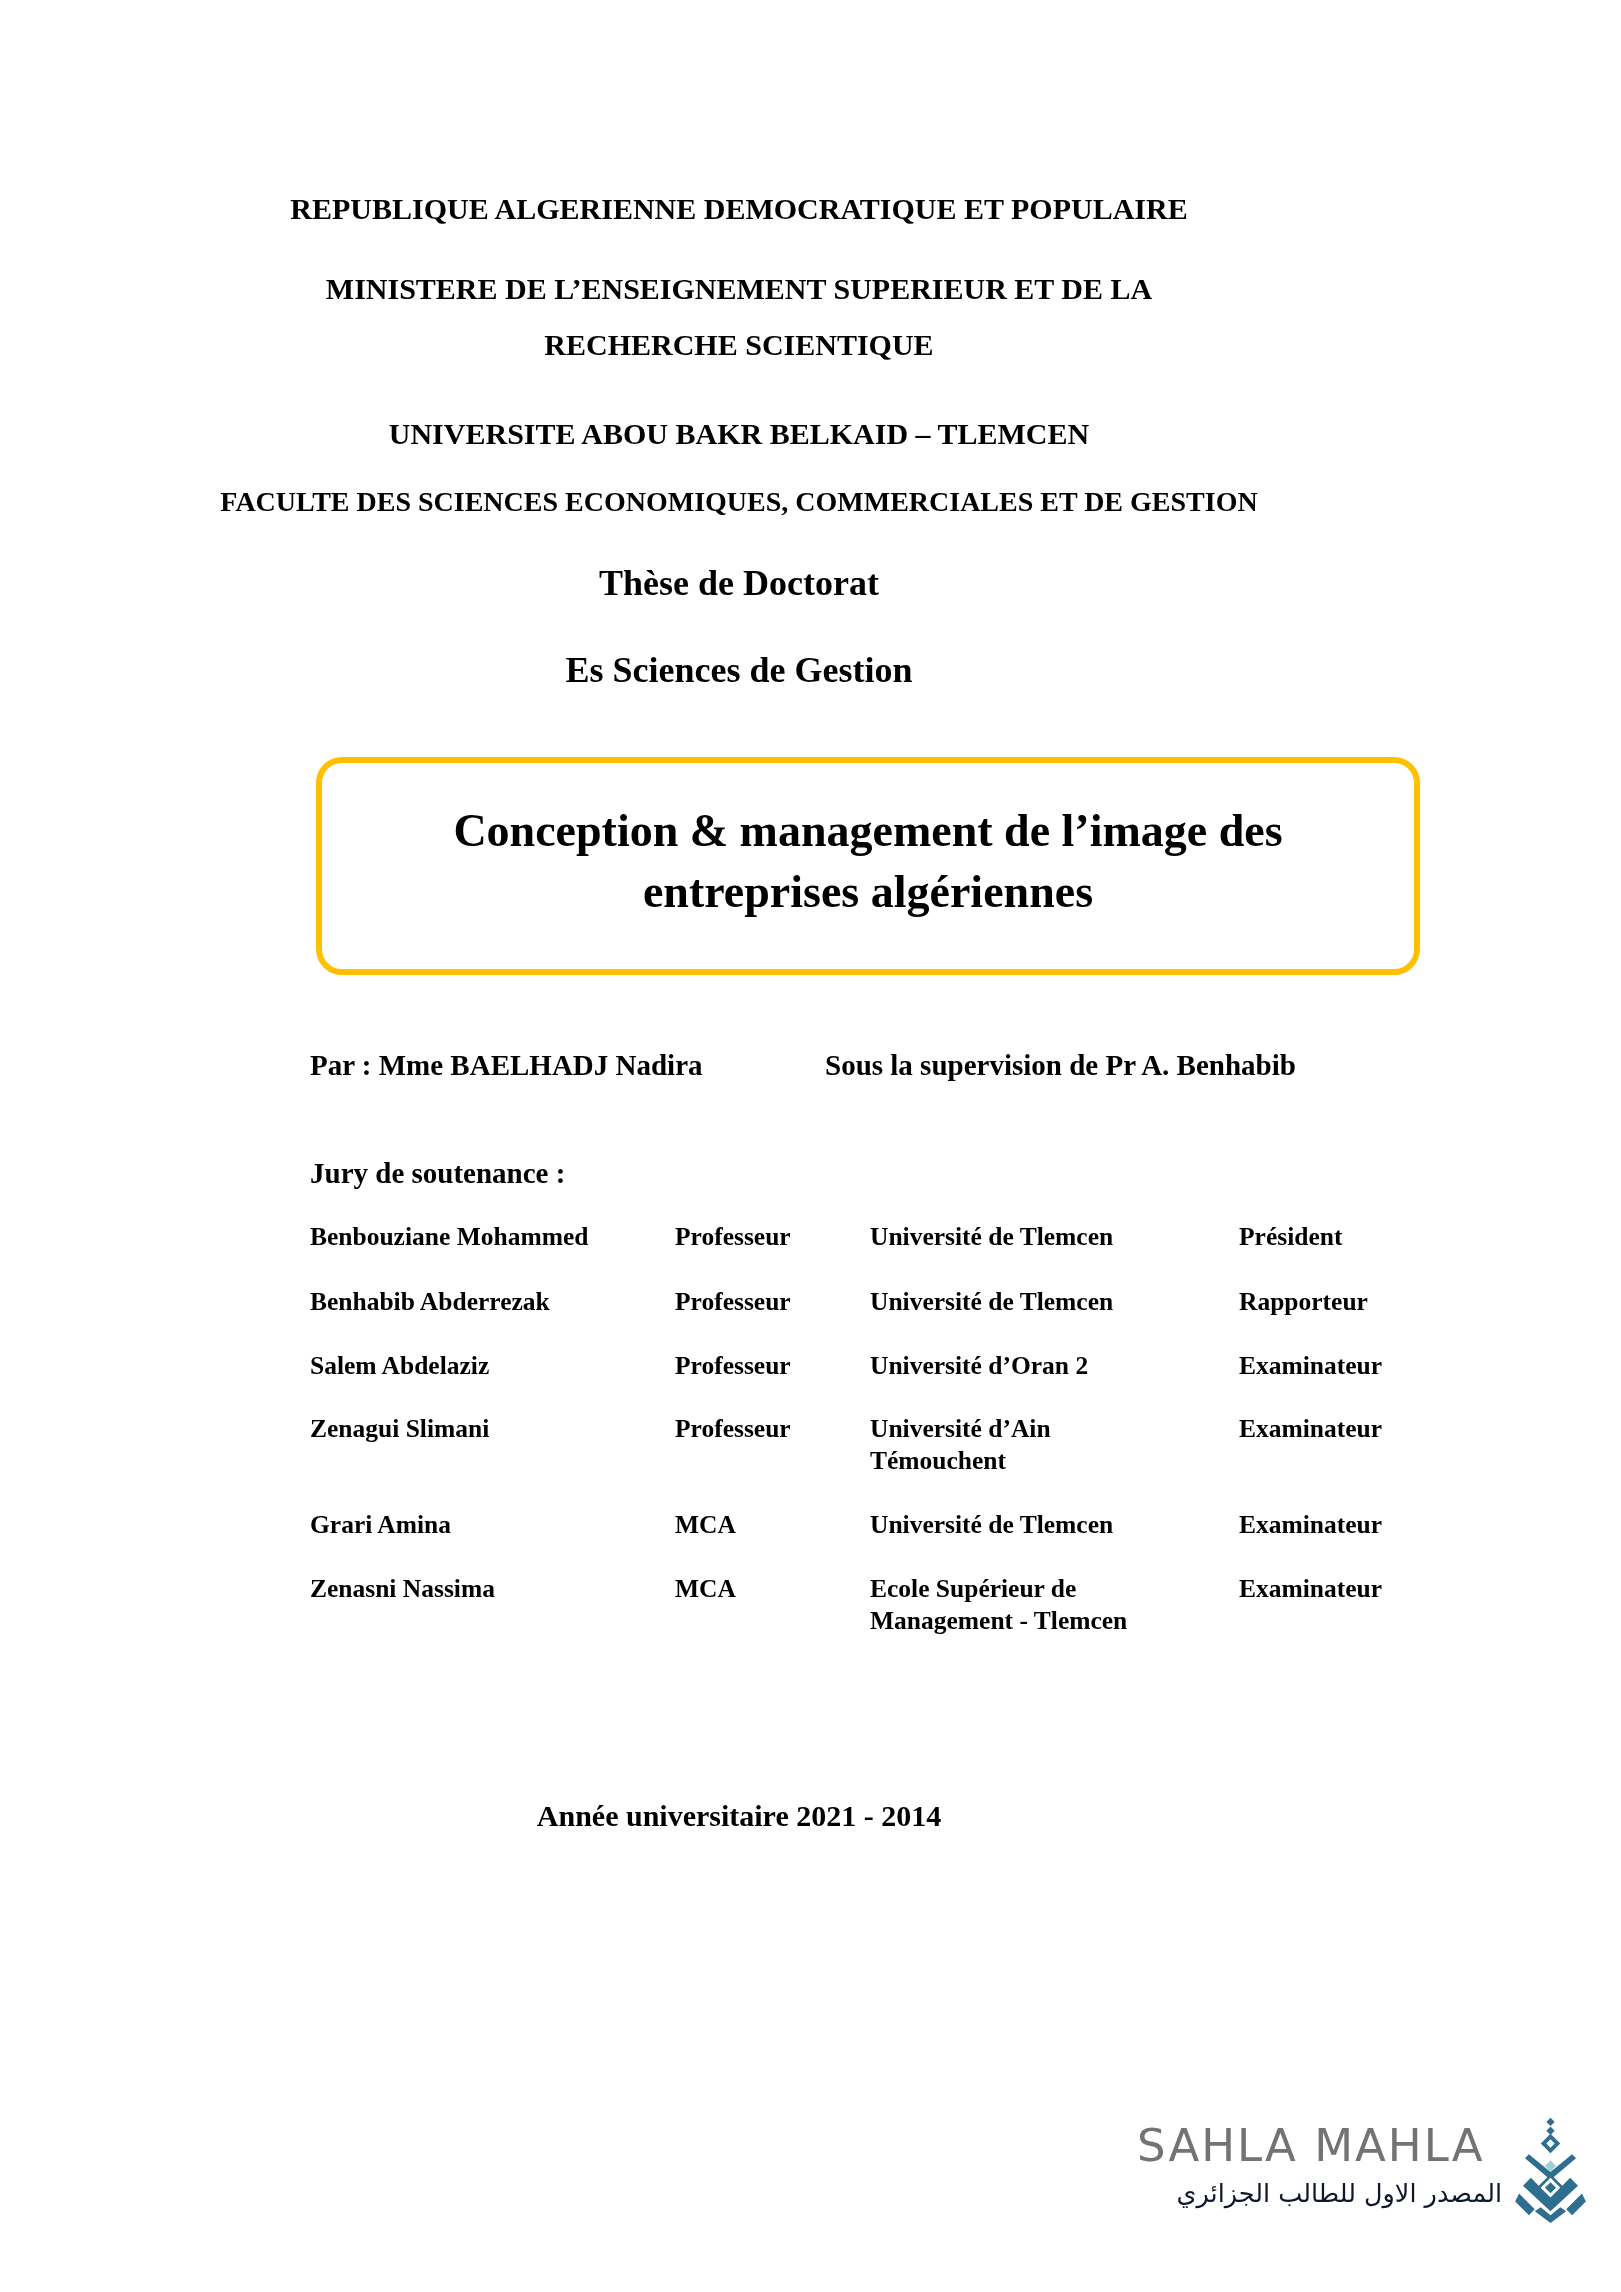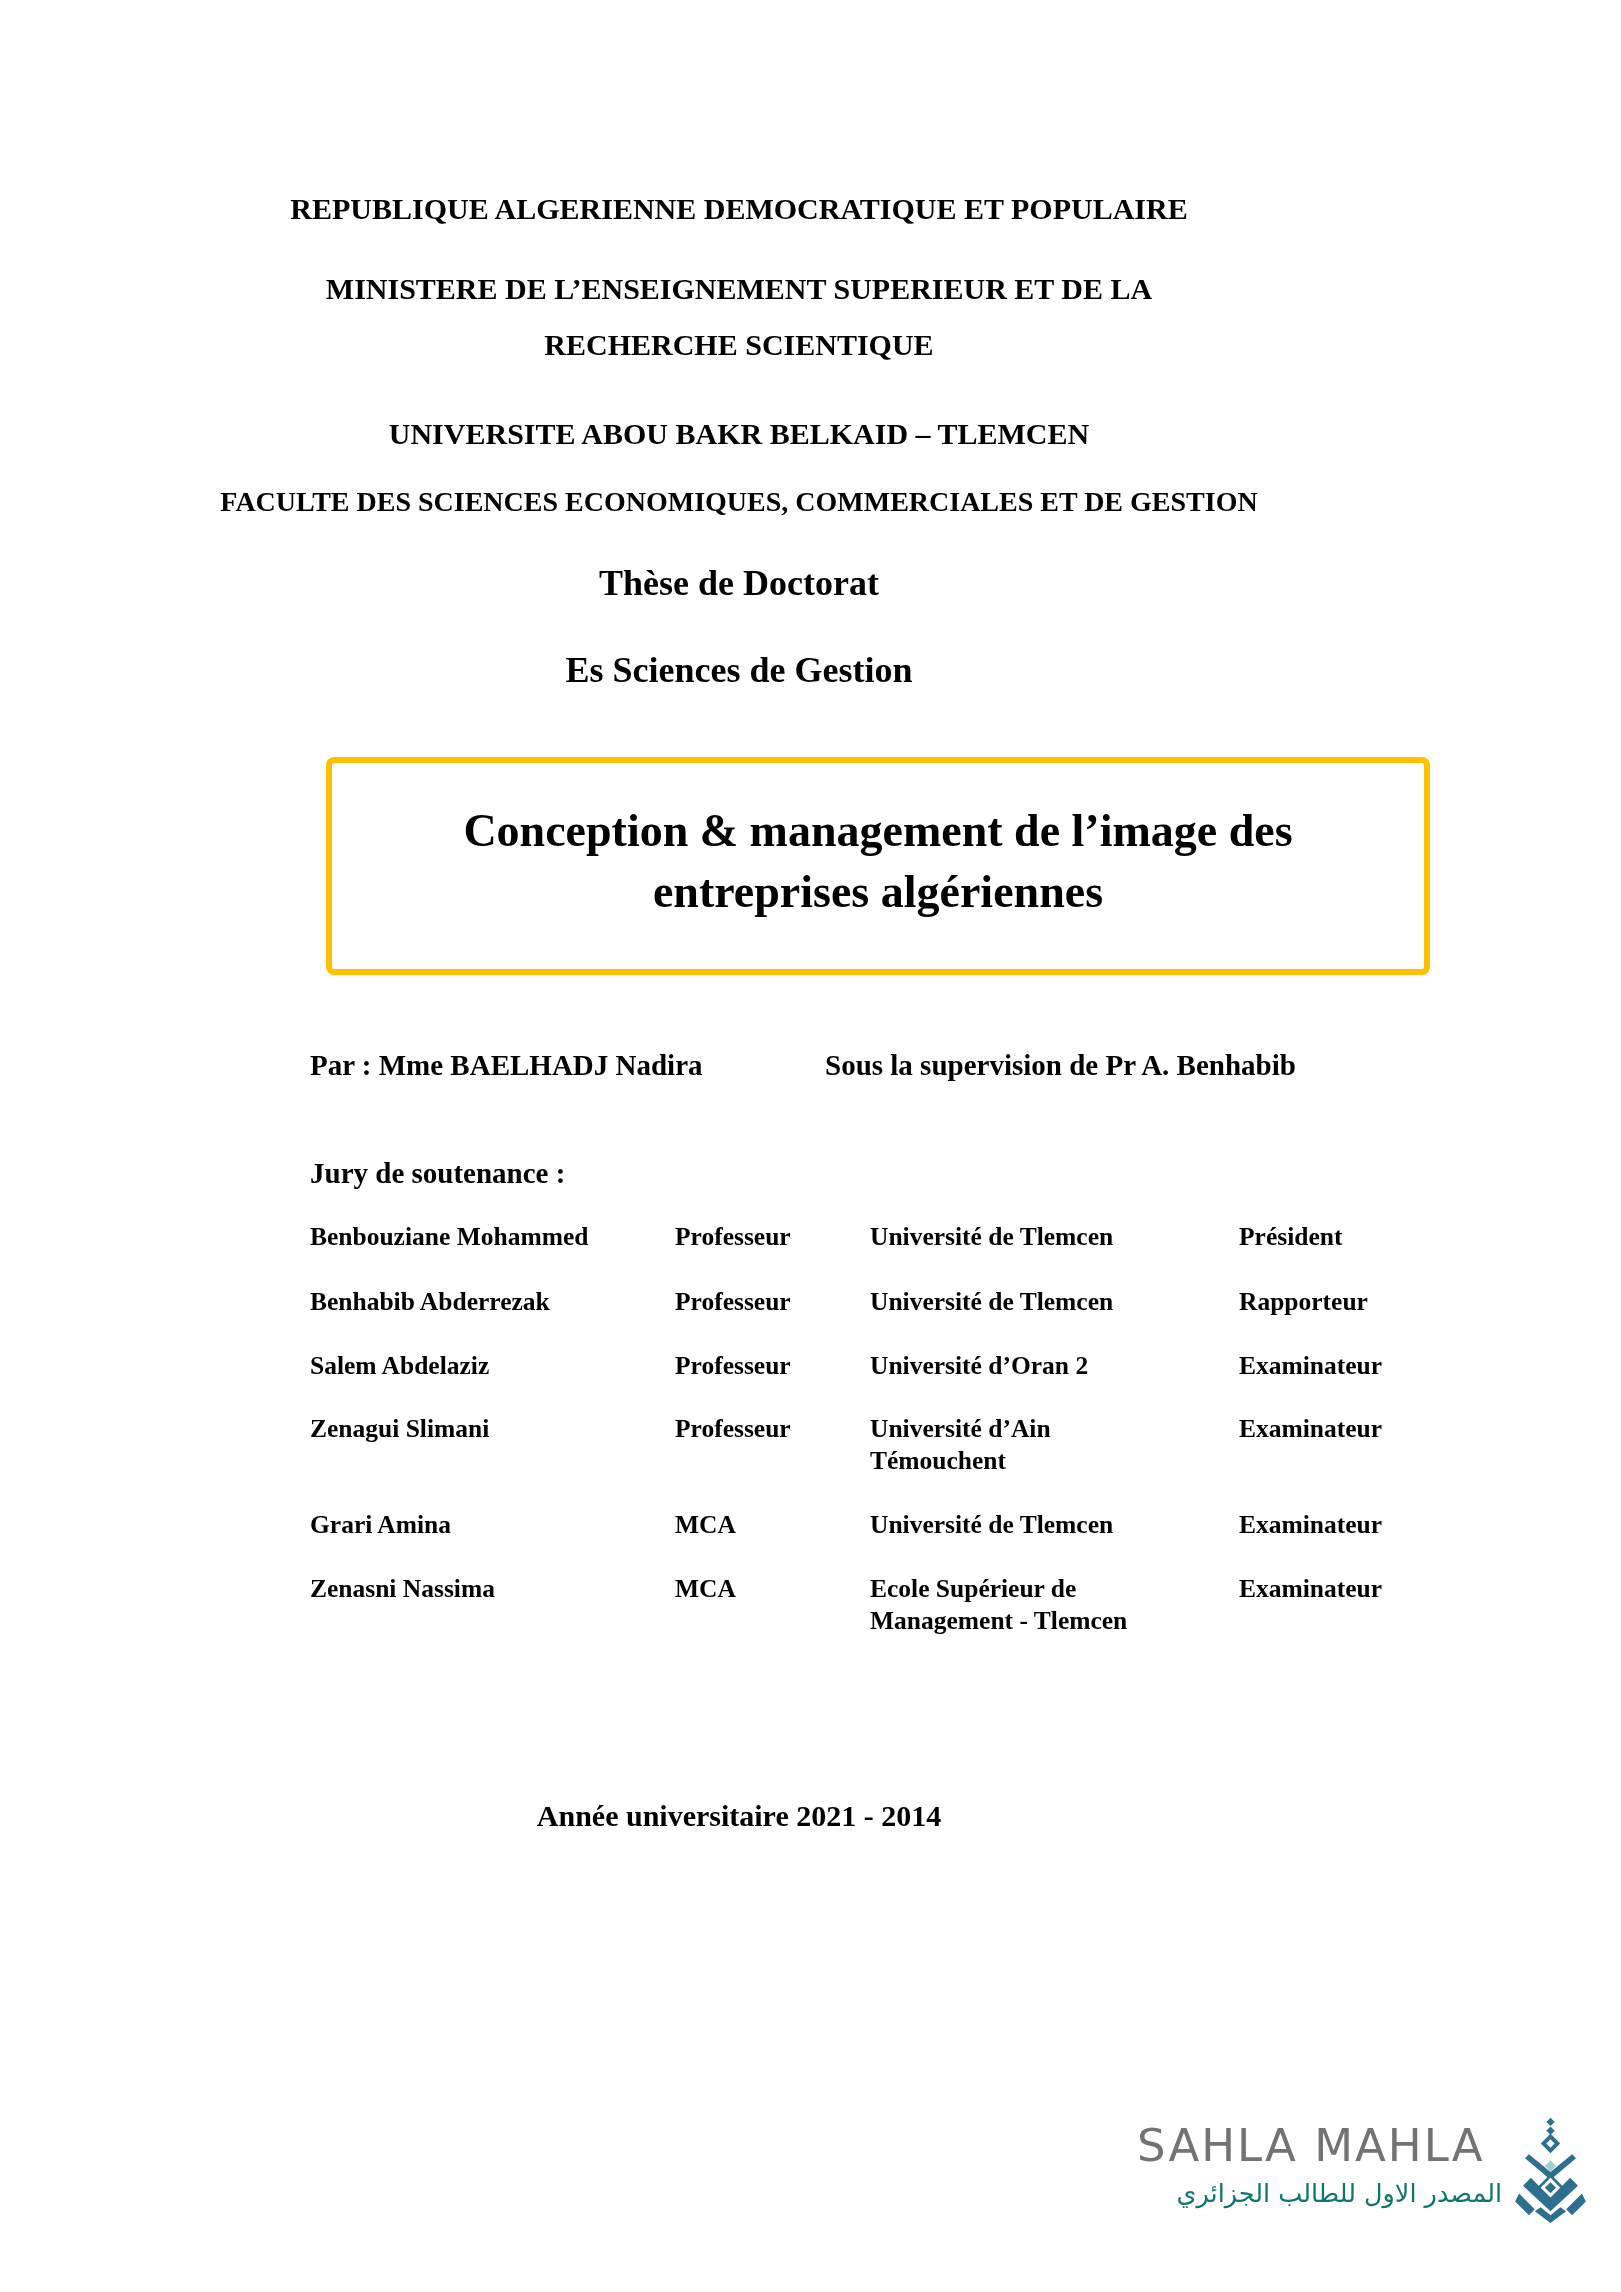--- a/index.html
+++ b/index.html
@@ -5,38 +5,38 @@
   html, body { margin: 0; padding: 0; background: #ffffff; }
   body { width: 1621px; height: 2293px; position: relative; overflow: hidden; color: #000; }
   .serif { font-family: "Liberation Serif", "DejaVu Serif", serif; font-weight: bold; }
   .cond { font-family: "Liberation Serif", "DejaVu Serif", serif; font-weight: bold; }
   .center-line { position: absolute; left: 0; width: 1478px; text-align: center; }
   .h1 { font-size: 30px; letter-spacing: 0px; }
   .h-fac { font-size: 28px; text-align: center; }
   .h-these { font-size: 36px; }
   .title-box {
     position: absolute; left: 316px; top: 757px; width: 1104px; height: 218px;
-    border: 6.9px solid #FFC000; border-radius: 8px; box-sizing: border-box; background: #fff; margin-left: 10px;
+    border: 6.9px solid #FFC000; border-radius: 26px; box-sizing: border-box; background: #fff;
   }
   .title-text {
     position: absolute; left: 0; right: 0; top: 37px; text-align: center;
     font-size: 46px; line-height: 61px;
   }
   .author-line { position: absolute; top: 1049px; font-size: 29px; }
   .jury-head { position: absolute; left: 310px; top: 1157px; font-size: 29px; }
   .jury-row { position: absolute; left: 310px; width: 1117px; font-size: 25.5px; line-height: 32px; }
   .col { position: absolute; top: 0; }
   .c1 { left: 0; width: 353px; }
   .c2 { left: 365px; width: 186px; }
   .c3 { left: 560px; width: 353px; }
   .c4 { left: 929px; width: 196px; }
   .year { font-size: 30px; top: 1799px; }
   .logo { position: absolute; left: 1137px; top: 2117px; width: 451px; height: 108px; }
   .logo-latin { position: absolute; left: 0; top: 2px; font-size: 45px; letter-spacing: 2px; color: #737373; font-family: "DejaVu Sans", "Liberation Sans", sans-serif; }
-  .logo-arabic { position: absolute; left: 2px; top: 61px; font-size: 25.5px; color: #0f766e; font-family: "DejaVu Sans", sans-serif; direction: rtl; width: 363px; text-align: right; }
+  .logo-arabic { position: absolute; left: 2px; top: 61px; font-size: 25.5px; color: #0f172a; font-family: "DejaVu Sans", sans-serif; direction: rtl; width: 363px; text-align: right; }
   .logo-mark { position: absolute; left: 378px; top: 0; width: 71px; height: 108px; }
 </style>
 </head>
 <body>
 
 <div>
 
   <div class="center-line serif h1" style="top:192px;">REPUBLIQUE ALGERIENNE DEMOCRATIQUE ET POPULAIRE</div>
   <div class="center-line serif h1" style="top:272px;">MINISTERE DE L’ENSEIGNEMENT SUPERIEUR ET DE LA</div>
   <div class="center-line serif h1" style="top:328px;">RECHERCHE SCIENTIQUE</div>

